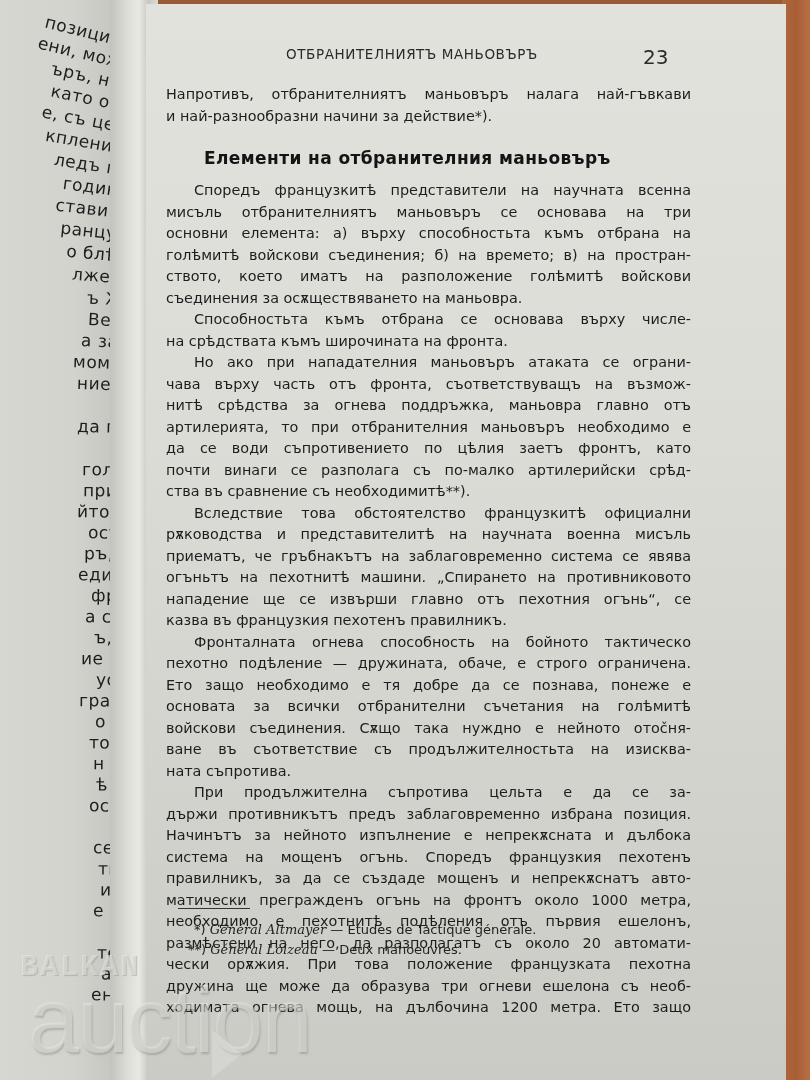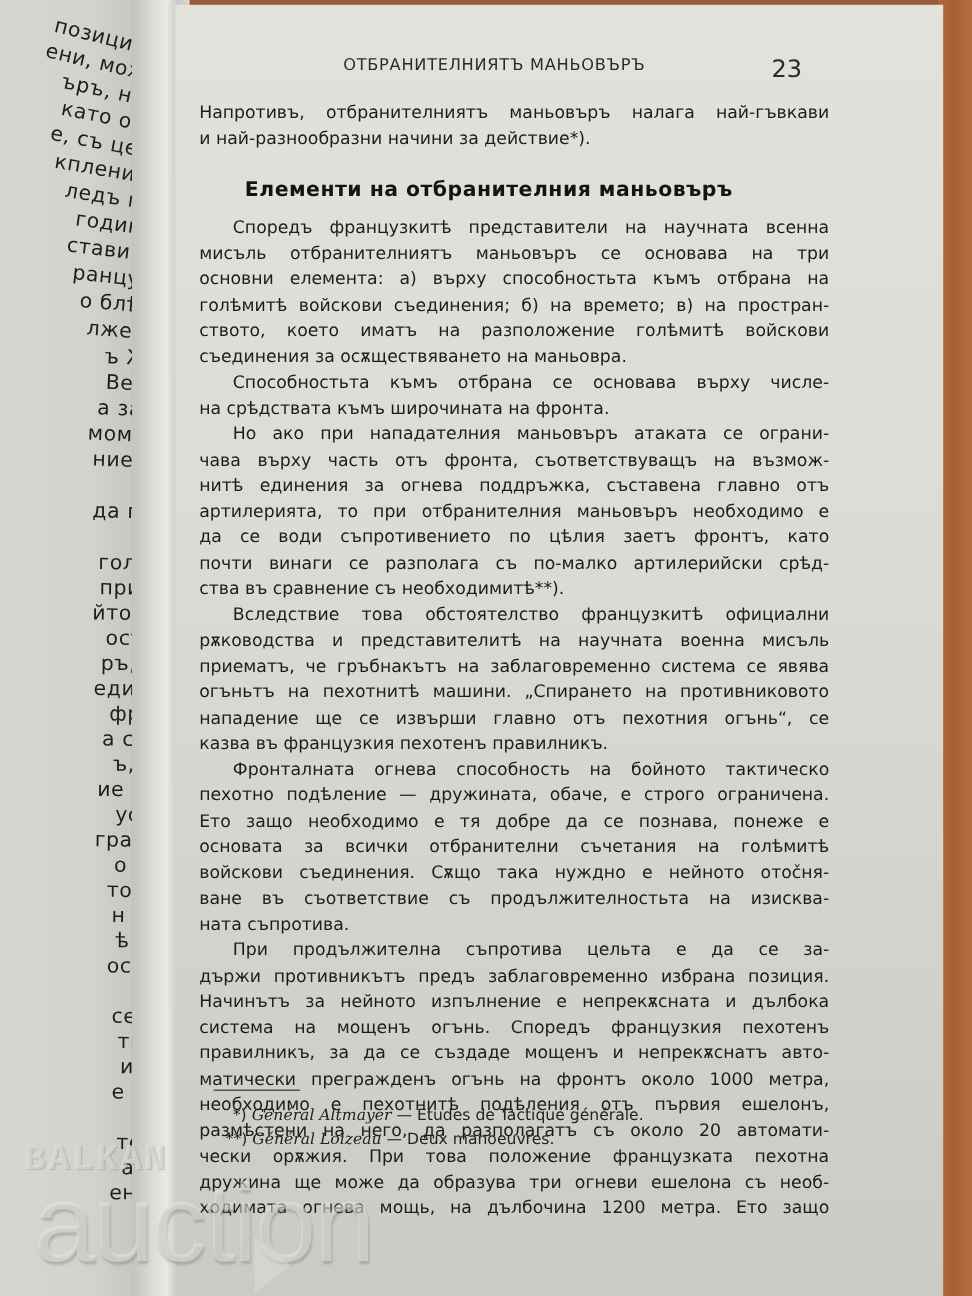--- a/index.html
+++ b/index.html
@@ -257,21 +257,21 @@
         <span class="line indent">Споредъ французкитѣ представители на научната всенна</span>
         <span class="line">мисъль отбранителниятъ маньовъръ се основава на три</span>
         <span class="line">основни елемента: а) върху способностьта къмъ отбрана на</span>
         <span class="line">голѣмитѣ войскови съединения; б) на времето; в) на простран-</span>
         <span class="line">ството, което иматъ на разположение голѣмитѣ войскови</span>
         <span class="line last">съединения за осѫществяването на маньовра.</span>
         <span class="line indent">Способностьта къмъ отбрана се основава върху числе-</span>
         <span class="line last">на срѣдствата къмъ широчината на фронта.</span>
         <span class="line indent">Но ако при нападателния маньовъръ атаката се ограни-</span>
         <span class="line">чава върху часть отъ фронта, съответствуващъ на възмож-</span>
-        <span class="line">нитѣ единения за огнева поддръжка, съставена главно отъ</span>
+        <span class="line">нитѣ срѣдства за огнева поддръжка, маньовра главно отъ</span>
         <span class="line">артилерията, то при отбранителния маньовъръ необходимо е</span>
         <span class="line">да се води съпротивението по цѣлия заетъ фронтъ, като</span>
         <span class="line">почти винаги се разполага съ по-малко артилерийски срѣд-</span>
         <span class="line last">ства въ сравнение съ необходимитѣ**).</span>
         <span class="line indent">Вследствие това обстоятелство французкитѣ официални</span>
         <span class="line">рѫководства и представителитѣ на научната военна мисъль</span>
         <span class="line">приематъ, че гръбнакътъ на заблаговременно система се явява</span>
         <span class="line">огъньтъ на пехотнитѣ машини. „Спирането на противниковото</span>
         <span class="line">нападение ще се извърши главно отъ пехотния огънь“, се</span>
         <span class="line last">казва въ французкия пехотенъ правилникъ.</span>

